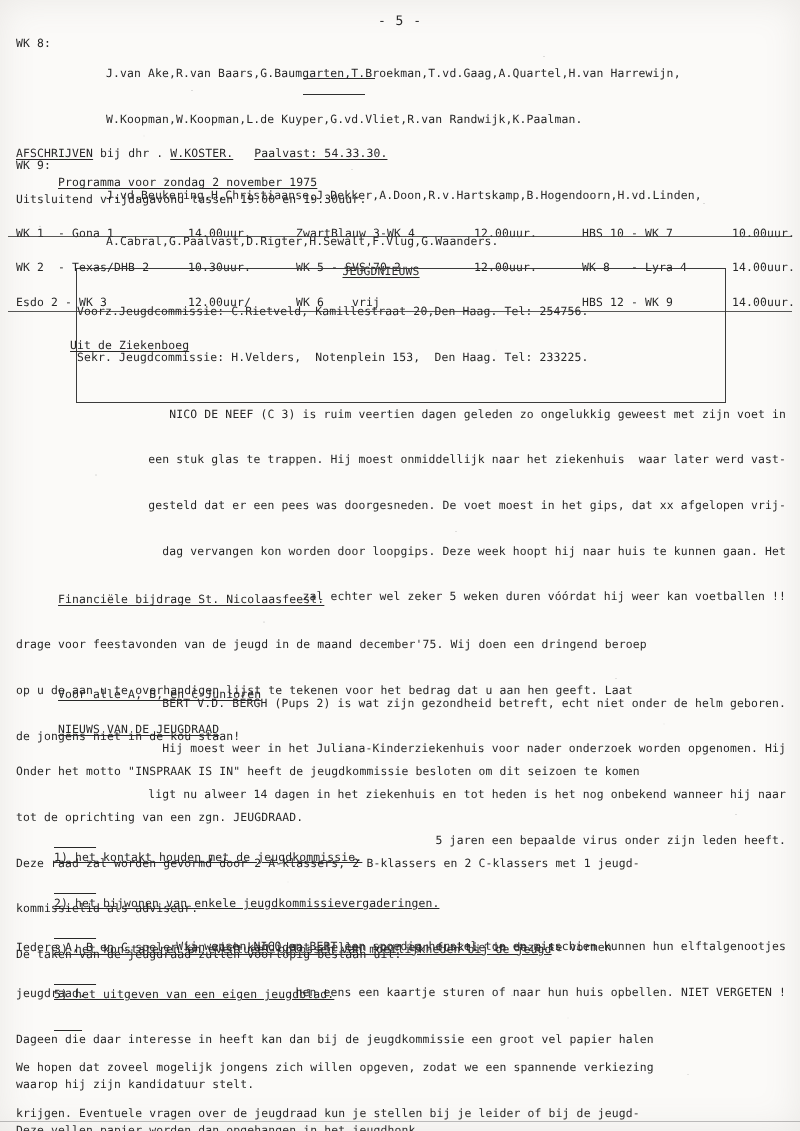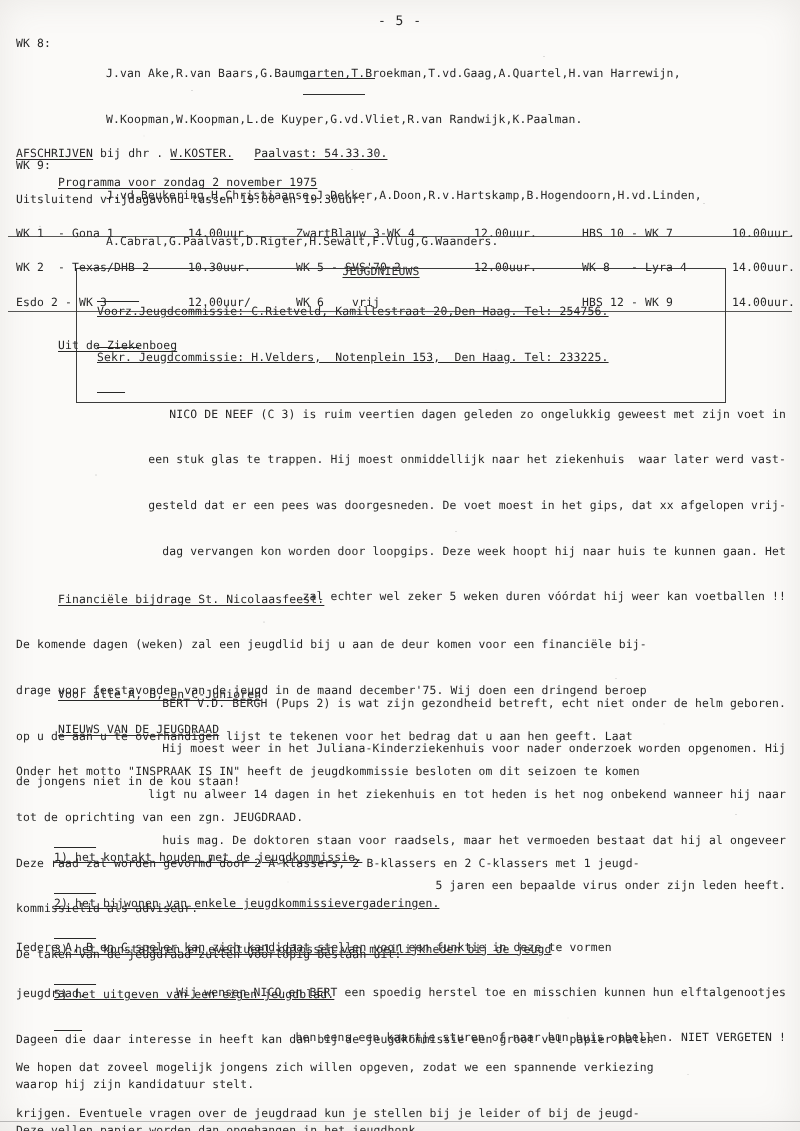--- a/index.html
+++ b/index.html
@@ -76,22 +76,21 @@
   .hr-thick {
     position: absolute;
     height: 0;
     border-top: 1.6px solid #3a3a3a;
     opacity: .85;
   }
   .news-box {
     position: absolute;
     border: 1px solid #3b3b3b;
     box-sizing: border-box;
-    padding: 5px 10px 6px 20px;
-    text-decoration: underline;
+    padding: 5px 10px 6px 0;
   }
   .centered { text-align: center; }
 
   .para { margin: 0; }
   .para div { white-space: pre; text-align: right; }
 
   .list-item { white-space: pre; }
 
   
   .speckle {
@@ -196,55 +195,53 @@
       <span class="u">JEUGDNIEUWS</span>
     </div>
 
     <div class="news-box tw" style="left:76px; top:268px; width:650px;">
       <div>Voorz.Jeugdcommissie: C.Rietveld, Kamillestraat 20,Den Haag. Tel: 254756.</div>
       <div>Sekr. Jeugdcommissie: H.Velders,  Notenplein 153,  Den Haag. Tel: 233225.</div>
     </div>
 
     <div class="hr-thick" style="left:8px; top:311px; width:784px;"></div>
 
-    <div class="blk tw" style="left:16px; top:323px;">
+    <div class="blk tw" style="left:28px; top:323px;">
       <span class="u">Uit de Ziekenboeg</span>
     </div>
 
     <div class="blk tw" style="left:16px; top:346px; width:770px;">
       <div class="para">
         <div>NICO DE NEEF (C 3) is ruim veertien dagen geleden zo ongelukkig geweest met zijn voet in</div>
         <div>een stuk glas te trappen. Hij moest onmiddellijk naar het ziekenhuis  waar later werd vast-</div>
         <div>gesteld dat er een pees was doorgesneden. De voet moest in het gips, dat xx afgelopen vrij-</div>
         <div>dag vervangen kon worden door loopgips. Deze week hoopt hij naar huis te kunnen gaan. Het</div>
         <div>zal echter wel zeker 5 weken duren vóórdat hij weer kan voetballen !!</div>
       </div>
       <div class="para">
         <div>BERT V.D. BERGH (Pups 2) is wat zijn gezondheid betreft, echt niet onder de helm geboren.</div>
         <div>Hij moest weer in het Juliana-Kinderziekenhuis voor nader onderzoek worden opgenomen. Hij</div>
         <div>ligt nu alweer 14 dagen in het ziekenhuis en tot heden is het nog onbekend wanneer hij naar</div>
-        <div>huis mag. De doktoren staan voor raadsels, maar het vermoeden bestaat dat hij al ongeveer</div>
         <div>5 jaren een bepaalde virus onder zijn leden heeft.</div>
       </div>
       <div class="para">
         <div>Wij wensen NICO en BERT een spoedig herstel toe en misschien kunnen hun elftalgenootjes</div>
         <div>hen eens een kaartje sturen of naar hun huis opbellen. NIET VERGETEN !</div>
       </div>
       <div class="para">
         
         
       </div>
     </div>
 
     <div class="blk tw" style="left:16px; top:577px;">
       <span class="u">Financiële bijdrage St. Nicolaasfeest.</span>
     </div>
 
     <div class="blk tw" style="left:16px; top:607px; width:770px;">
-      <div>De komende dagen (weken) zal een jeugdlid bij u aan de deur komen voor een financiële bij-</div>
       <div>drage voor feestavonden van de jeugd in de maand december'75. Wij doen een dringend beroep</div>
       <div>op u de aan u te overhandigen lijst te tekenen voor het bedrag dat u aan hen geeft. Laat</div>
       <div>de jongens niet in de kou staan!</div>
     </div>
 
     <div class="blk tw" style="left:16px; top:672px;">
       <span class="u">Voor alle A, B, en C-Junioren</span>
     </div>
 
     <div class="blk tw" style="left:16px; top:707px;">

